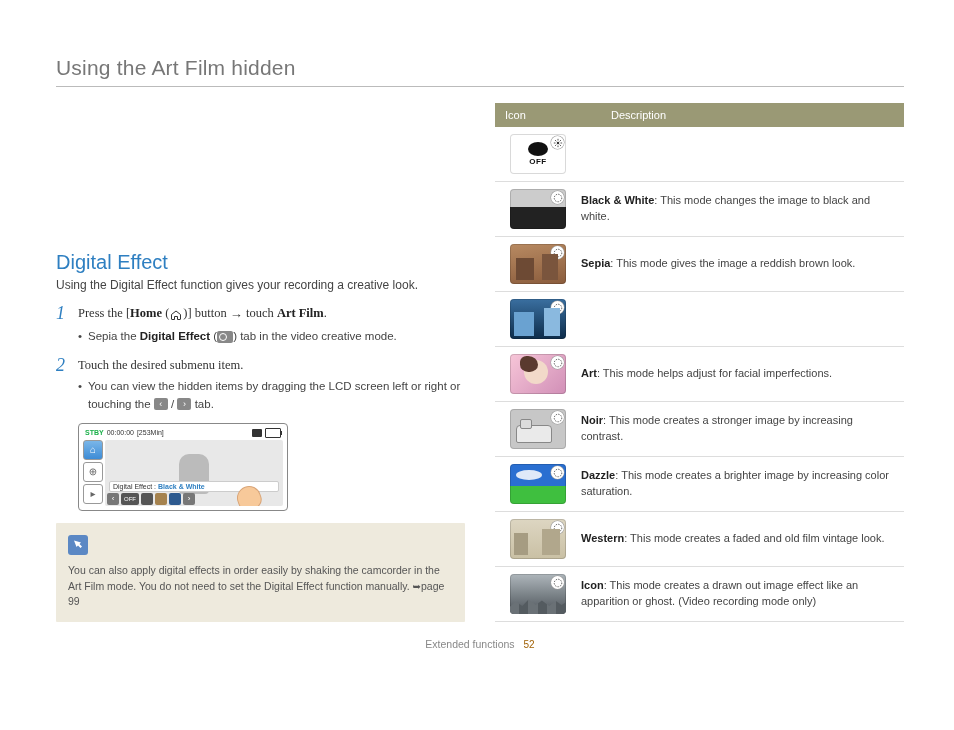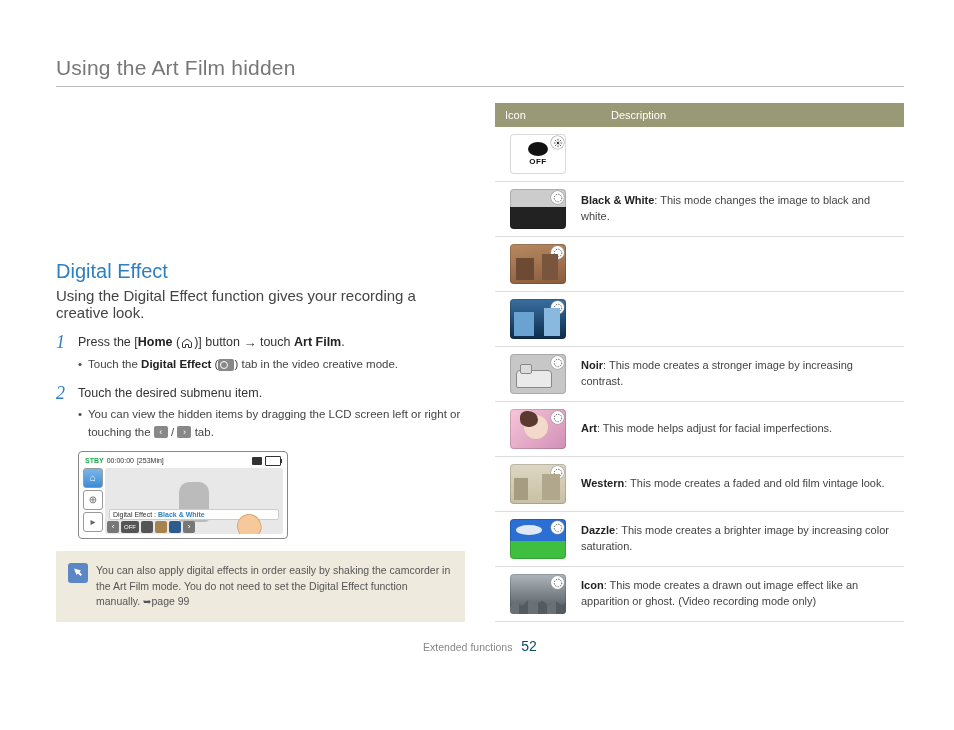--- a/index.html
+++ b/index.html
@@ -30,41 +30,41 @@
   }
   .left { flex: 1 1 50%; }
   .right { flex: 1 1 50%; }
   .section-title {
     color: #2e7fc1;
     font-size: 20px;
     font-weight: 400;
     margin: 0 0 4px 0;
   }
   .intro {
-    font-size: 15px;
+    font-size: 12px;
     color: #444;
     margin-bottom: 12px;
   }
   .step {
     display: flex;
     gap: 8px;
     margin-bottom: 4px;
     font-size: 12.5px;
     color: #333;
     align-items: flex-start;
   }
   .step-num {
     color: #2e7fc1;
     font-style: italic;
     font-family: Georgia, 'Times New Roman', serif;
     font-size: 18px;
     line-height: 1;
     min-width: 14px;
   }
-  .step-body { flex: 1; line-height: 1.5; }
+  .step-body { flex: 1; line-height: 1.5; font-family: Liberation Serif, serif; }
   .bullet-list { margin: 2px 0 10px 22px; padding: 0; }
   .bullet-list li {
     font-size: 11.5px;
     color: #444;
     line-height: 1.5;
     list-style: none;
     position: relative;
     padding-left: 10px;
   }
   .bullet-list li::before {
@@ -159,20 +159,21 @@
 
   
   .tip {
     display:flex; gap:8px;
     background:#eeeadd;
     padding:12px 12px;
     font-size:10.5px;
     color:#555;
     line-height:1.5;
     border-radius:1px;
+    flex-direction:column;
   }
   .tip-icon {
     width:20px;height:20px;flex:0 0 20px;
     background:#5b88c4;border-radius:3px;
     display:flex;align-items:center;justify-content:center;color:#fff;
   }
   .tip-icon svg{width:12px;height:12px;}
   .tip .pg-arrow{font-size:10px;}
 
   
@@ -232,21 +233,21 @@
   .ghost-thumb::before{content:"";position:absolute;left:0;right:0;bottom:0;height:18px;
     background:linear-gradient(90deg,#6a7176 0 16%,#545b60 16% 32%,#6a7176 32% 50%,#545b60 50% 66%,#6a7176 66% 82%,#545b60 82% 100%);
     clip-path:polygon(0 60%,10% 30%,22% 55%,33% 20%,46% 50%,57% 25%,70% 55%,82% 28%,92% 50%,100% 35%,100% 100%,0 100%);
   }
   .footer {
     text-align:center;
     font-size:10.5px;
     color:#888;
     margin-top:16px;
   }
-  .footer .pg { color:#0c4a6e; font-size:14px; margin-left:6px;}
+  .footer .pg { color:#a16207; font-size:10px; margin-left:6px;}
   b{font-weight:bold;color:#222;}
 </style>
 </head>
 <body>
 
 <div class="page">
 
   <div class="page-title">Using the Art Film hidden</div>
 
   <div class="cols">
@@ -260,21 +261,21 @@
         <div class="step-body">
           <span>Press the [</span><b>Home</b><span> (</span><span class="inline-icon home-icon">
               <svg viewBox="0 0 24 24">
                 <path fill="none" stroke="#333" stroke-width="2" d="M3 11l9-7 9 7v9a1 1 0 0 1-1 1h-5v-6H9v6H4a1 1 0 0 1-1-1z"></path>
               </svg>
             </span><span>)] button </span><span class="arrow">→</span><span> touch </span><b>Art Film</b><span>.</span>
         </div>
       </div>
       <ul class="bullet-list">
         <li>
-          <span>Touch the </span><b>Digital Effect</b><span> (</span><span class="de-icon"></span><span>) tab in the video creative mode.</span>
+          <span>Sepia the </span><b>Digital Effect</b><span> (</span><span class="de-icon"></span><span>) tab in the video creative mode.</span>
         </li>
       </ul>
 
       <div class="step">
         <div class="step-num">2</div>
         <div class="step-body">Touch the desired submenu item.</div>
       </div>
       <ul class="bullet-list">
         <li>
           <span>You can view the hidden items by dragging the LCD screen left or right or touching the </span><span class="chev-box">‹</span><span> / </span><span class="chev-box">›</span><span> tab.</span>
@@ -375,84 +376,85 @@
       <div class="rt-row">
         <div class="c1">
             <div class="icon-thumb sepia-thumb">
               <div class="cog">
                 <svg viewBox="0 0 24 24">
                   <circle cx="12" cy="12" r="9" fill="none" stroke="#333" stroke-width="2" stroke-dasharray="3 3"></circle>
                 </svg>
               </div>
             </div>
           </div>
+        <div class="c2"><b>Sepia</b><span>: This mode gives the image a reddish brown look.</span></div>
       </div>
 
       <div class="rt-row">
         <div class="c1">
             <div class="icon-thumb neg-thumb">
               <div class="cog">
                 <svg viewBox="0 0 24 24">
                   <circle cx="12" cy="12" r="9" fill="none" stroke="#333" stroke-width="2" stroke-dasharray="3 3"></circle>
                 </svg>
               </div>
             </div>
           </div>
       </div>
 
       <div class="rt-row">
         <div class="c1">
+            <div class="icon-thumb art-thumb">
+              <div class="cog">
+                <svg viewBox="0 0 24 24">
+                  <circle cx="12" cy="12" r="9" fill="none" stroke="#333" stroke-width="2" stroke-dasharray="3 3"></circle>
+                </svg>
+              </div>
+            </div>
+          </div>
+        <div class="c2"><b>Art</b><span>: This mode helps adjust for facial imperfections.</span></div>
+      </div>
+
+      <div class="rt-row">
+        <div class="c1">
             <div class="icon-thumb noir-thumb">
               <div class="cog">
                 <svg viewBox="0 0 24 24">
                   <circle cx="12" cy="12" r="9" fill="none" stroke="#333" stroke-width="2" stroke-dasharray="3 3"></circle>
                 </svg>
               </div>
             </div>
           </div>
         <div class="c2"><b>Noir</b><span>: This mode creates a stronger image by increasing contrast.</span></div>
       </div>
 
       <div class="rt-row">
         <div class="c1">
-            <div class="icon-thumb art-thumb">
-              <div class="cog">
-                <svg viewBox="0 0 24 24">
-                  <circle cx="12" cy="12" r="9" fill="none" stroke="#333" stroke-width="2" stroke-dasharray="3 3"></circle>
-                </svg>
-              </div>
-            </div>
-          </div>
-        <div class="c2"><b>Art</b><span>: This mode helps adjust for facial imperfections.</span></div>
+            <div class="icon-thumb daz-thumb">
+              <div class="cog">
+                <svg viewBox="0 0 24 24">
+                  <circle cx="12" cy="12" r="9" fill="none" stroke="#333" stroke-width="2" stroke-dasharray="3 3"></circle>
+                </svg>
+              </div>
+            </div>
+          </div>
+        <div class="c2"><b>Dazzle</b><span>: This mode creates a brighter image by increasing color saturation.</span></div>
       </div>
 
       <div class="rt-row">
         <div class="c1">
             <div class="icon-thumb west-thumb">
               <div class="cog">
                 <svg viewBox="0 0 24 24">
                   <circle cx="12" cy="12" r="9" fill="none" stroke="#333" stroke-width="2" stroke-dasharray="3 3"></circle>
                 </svg>
               </div>
             </div>
           </div>
         <div class="c2"><b>Western</b><span>: This mode creates a faded and old film vintage look.</span></div>
-      </div>
-
-      <div class="rt-row">
-        <div class="c1">
-            <div class="icon-thumb daz-thumb">
-              <div class="cog">
-                <svg viewBox="0 0 24 24">
-                  <circle cx="12" cy="12" r="9" fill="none" stroke="#333" stroke-width="2" stroke-dasharray="3 3"></circle>
-                </svg>
-              </div>
-            </div>
-          </div>
-        <div class="c2"><b>Dazzle</b><span>: This mode creates a brighter image by increasing color saturation.</span></div>
       </div>
 
       <div class="rt-row">
         <div class="c1">
             <div class="icon-thumb ghost-thumb">
               <div class="cog">
                 <svg viewBox="0 0 24 24">
                   <circle cx="12" cy="12" r="9" fill="none" stroke="#333" stroke-width="2" stroke-dasharray="3 3"></circle>
                 </svg>
               </div>

